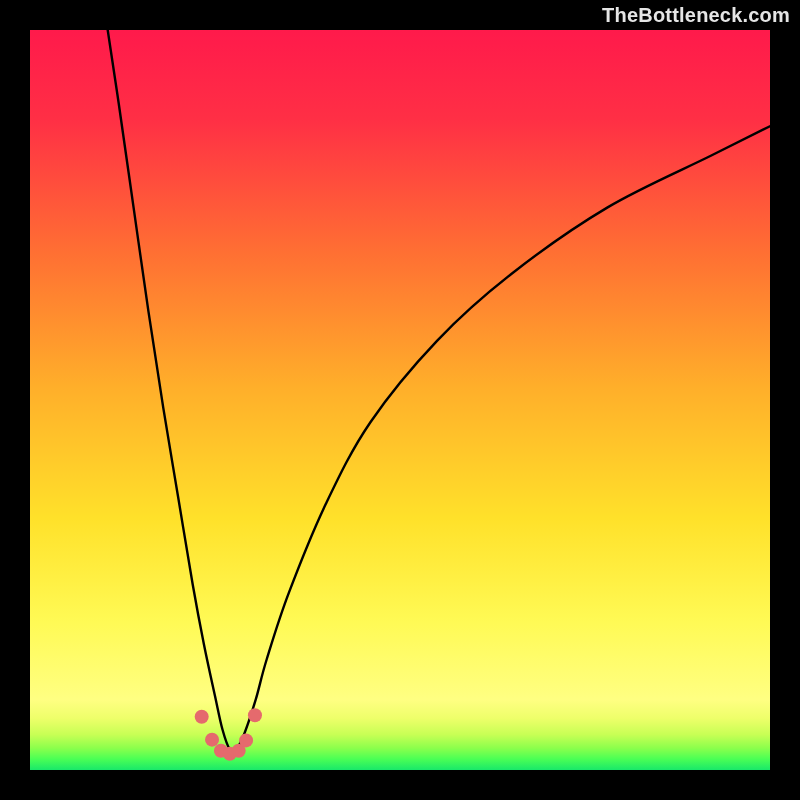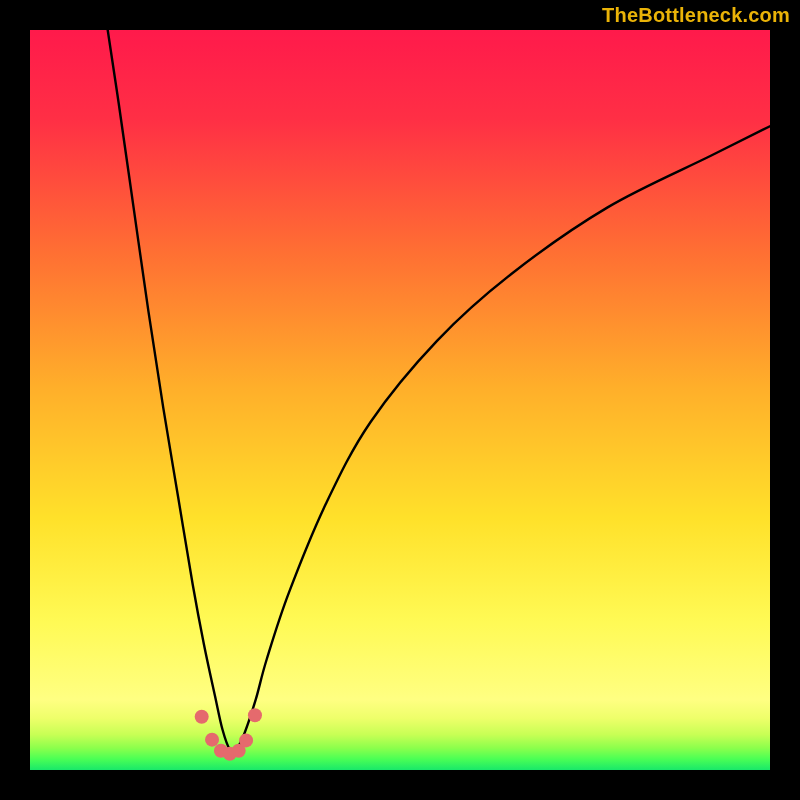--- a/index.html
+++ b/index.html
@@ -18,21 +18,21 @@
     width: 800px;
     height: 800px;
     background: #000;
   }
   .watermark {
     position: absolute;
     top: 4px;
     right: 10px;
     font-size: 20px;
     font-weight: 600;
-    color: #eab308;
+    color: #e5e5e5;
     letter-spacing: 0.2px;
     user-select: none;
   }
   .plot {
     position: absolute;
     left: 30px;
     top: 30px;
     width: 740px;
     height: 740px;
   }

